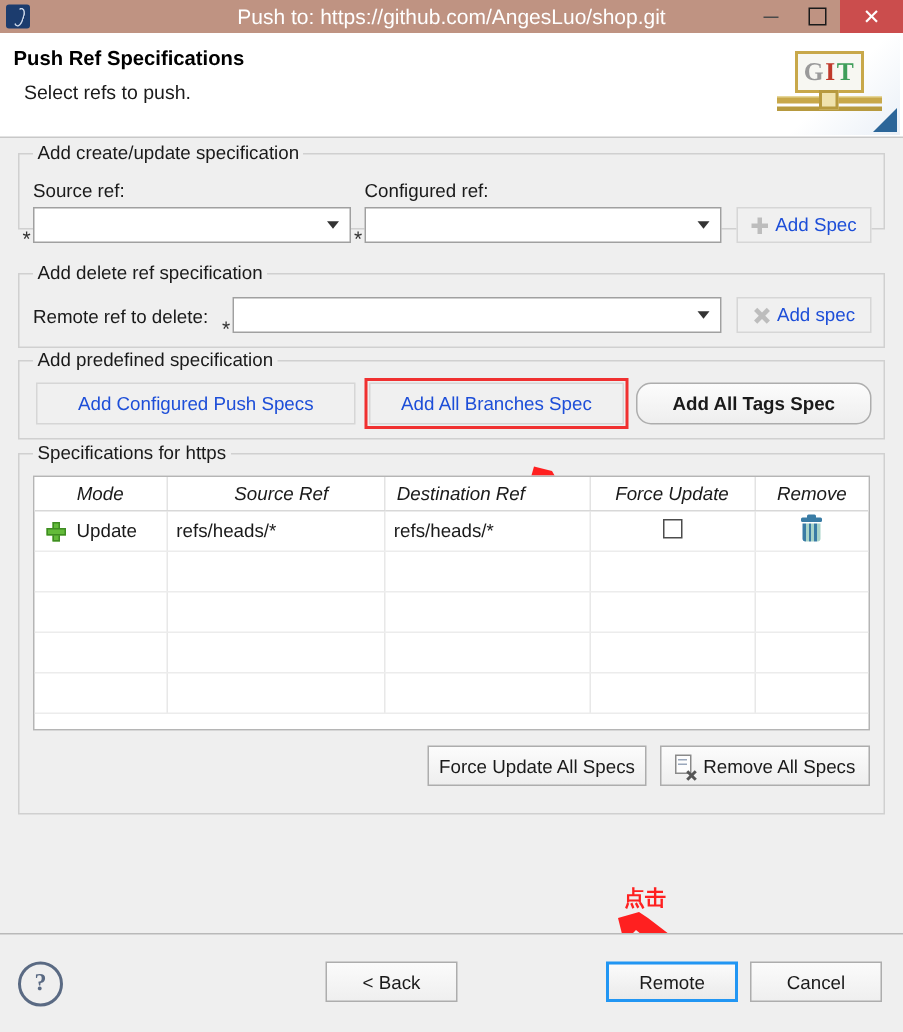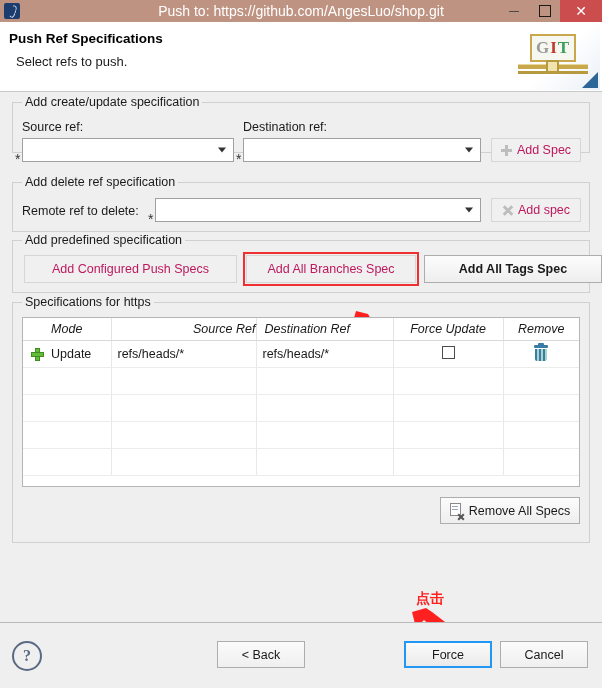--- a/index.html
+++ b/index.html
@@ -205,21 +205,21 @@
     background: linear-gradient(#fcfcfc,#eeeeee);
     font-size: 12.5px;
     color: #1a1a1a;
     display: flex;
     align-items: center;
     justify-content: center;
     gap: 5px;
     white-space: nowrap;
   }
   .btn.disabled {
-    color: #be185d;
+    color: #1d4ed8;
     background: #f0f0f0;
     border-color: #d6d6d6;
   }
   .icon-plus-sm {
     width: 11px; height: 11px;
     position: relative;
     flex: none;
   }
   .icon-plus-sm::before, .icon-plus-sm::after {
     content: "";
@@ -456,21 +456,21 @@
 
   <div class="group" style="left:12px; top:10px; width:578px; height:51px;">
     <span class="glabel">Add create/update specification</span>
   </div>
   <div class="fld-label" style="left:22px; top:28px;">Source ref:</div>
   <div class="combo" style="left:22px; top:46px; width:212px;">
     <span class="arrow"></span>
   </div>
   <span class="req-star" style="left:15px; top:60px;">*</span>
 
-  <div class="fld-label" style="left:243px; top:28px;">Destination ref:</div>
+  <div class="fld-label" style="left:243px; top:28px;">Configured ref:</div>
   <div class="combo" style="left:243px; top:46px; width:238px;">
     <span class="arrow"></span>
   </div>
   <span class="req-star" style="left:236px; top:60px;">*</span>
 
   <div class="btn disabled" style="left:491px; top:46px; width:90px; height:24px;">
     <span class="icon-plus-sm"></span>
     <span>Add Spec</span>
   </div>
 
@@ -489,21 +489,21 @@
 
   <div class="group" style="left:12px; top:148px; width:578px; height:53px;">
     <span class="glabel">Add predefined specification</span>
   </div>
   <div class="btn disabled" style="left:24px; top:163px; width:213px; height:28px;">
     <span>Add Configured Push Specs</span>
   </div>
   <div class="btn disabled" style="left:246px; top:163px; width:170px; height:28px;">
     <span>Add All Branches Spec</span>
   </div>
-  <div class="btn" style="left:424px; top:163px; width:178px; height:28px; font-weight:bold;">
+  <div class="btn" style="left:424px; top:163px; width:157px; height:28px; font-weight:bold;border-radius:10px;">
     <span>Add All Tags Spec</span>
   </div>
 
   <div class="anno-rect" style="left:243px; top:160px; width:176px; height:34px;"></div>
 
   <svg class="anno-arrow" style="left:328px; top:218px;" width="56" height="40" viewBox="0 0 56 40">
     <path d="M42 2 L50 16 L38 14 L16 38 L6 28 L28 6 L30 -1 Z" fill="#ff2020" transform="translate(-2,2)"></path>
   </svg>
   <div class="anno-text" style="left:368px; top:232px;">点击</div>
 
@@ -516,21 +516,21 @@
       <colgroup>
         <col style="width:88px">
           <col style="width:145px">
           <col style="width:137px">
           <col style="width:110px">
           <col style="width:76px">
       </colgroup>
       <thead>
         <tr>
           <th>Mode</th>
-          <th style="text-align:right;padding-left:8px">Source Ref</th>
+          <th style="text-align:center;padding-left:8px">Source Ref</th>
           <th style="text-align:left;padding-left:8px">Destination Ref</th>
           <th>Force Update</th>
           <th class="last">Remove</th>
         </tr>
       </thead>
       <tbody>
         <tr>
           <td>
             <span class="mode-cell">
               <span class="icon-plus-green"></span>
@@ -573,20 +573,23 @@
             <td></td>
             <td></td>
             <td></td>
             <td></td>
             <td class="last"></td>
           </tr>
       </tbody>
     </table>
   </div>
 
+  <div class="btn" style="left:285px; top:405px; width:146px; height:27px;">
+    <span>Force Update All Specs</span>
+  </div>
   <div class="btn" style="left:440px; top:405px; width:140px; height:27px;">
     <span class="icon-doc-x">
       <span class="pg"></span>
         <span class="ln" style="top:3px"></span>
         <span class="ln" style="top:6px"></span>
         <span class="x1"></span>
         <span class="x2"></span>
     </span>
     <span>Remove All Specs</span>
   </div>
@@ -599,18 +602,18 @@
 </svg>
 
 <div class="buttonbar">
   <div class="help-icon">
     <span>?</span>
   </div>
   <div class="dlg-btn" style="left:217px;">
     <span>&lt; Back</span>
   </div>
   <div class="dlg-btn focused" style="left:404px;">
-    <span>Force</span>
+    <span>Remote</span>
   </div>
   <div class="dlg-btn" style="left:500px;">
     <span>Cancel</span>
   </div>
 </div>
 
 </body></html>

